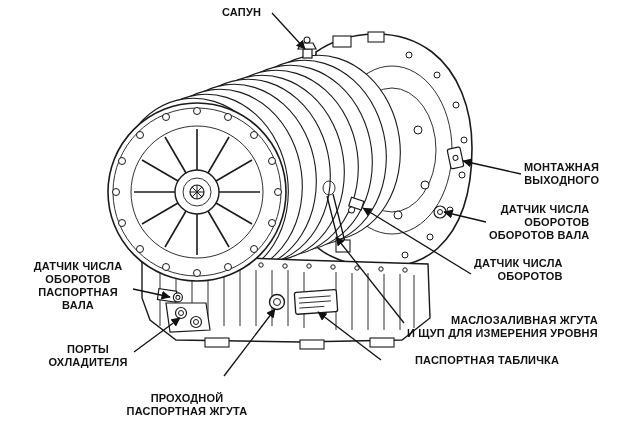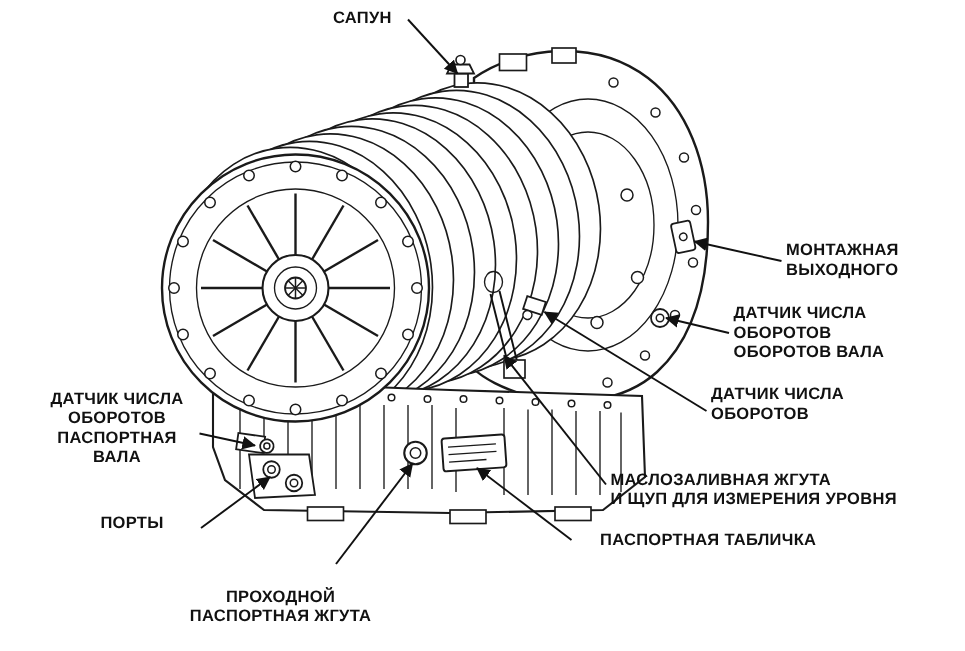--- a/index.html
+++ b/index.html
@@ -12,20 +12,21 @@
   }
   #illustration{position:absolute;left:0;top:0;}
   .label{
     position:absolute;
     font-size:11px;
     line-height:13px;
     font-weight:bold;
     color:#111111;
     letter-spacing:0.2px;
     white-space:nowrap;
+    text-align:right;
   }
   .label span{display:block;}
   .align-center{text-align:center;}
   .part{fill:#ffffff;stroke:#1a1a1a;}
   .thin{fill:none;stroke:#1a1a1a;stroke-width:0.9;}
   .fin{fill:#ffffff;stroke:#1a1a1a;stroke-width:1.1;}
   .bolt{fill:#ffffff;stroke:#1a1a1a;stroke-width:1;}
   .leader{stroke:#111111;stroke-width:1.3;fill:none;}
 </style>
 </head>
@@ -241,31 +242,32 @@
   <div class="label" style="left:474px;top:257px;">
     <span>ДАТЧИК ЧИСЛА</span>
     <span>ОБОРОТОВ</span>
   </div>
 
   <div class="label" style="left:407px;top:314px;">
     <span>МАСЛОЗАЛИВНАЯ ЖГУТА</span>
     <span>И ЩУП ДЛЯ ИЗМЕРЕНИЯ УРОВНЯ</span>
   </div>
 
-  <div class="label" style="left:384px;top:354px;padding-left:16px;">
+  <div class="label" style="left:399px;top:354px;padding-left:16px;">
     <span>ПАСПОРТНАЯ ТАБЛИЧКА</span>
   </div>
 
   <div class="label align-center" style="left:108px;top:392px;width:158px;">
     <span>ПРОХОДНОЙ</span>
     <span>ПАСПОРТНАЯ ЖГУТА</span>
   </div>
 
   <div class="label align-center" style="left:40px;top:343px;width:96px;">
     <span>ПОРТЫ</span>
+    <span>ОХЛАДИТЕЛЯ</span>
   </div>
 
   <div class="label align-center" style="left:24px;top:260px;width:108px;">
     <span>ДАТЧИК ЧИСЛА</span>
     <span>ОБОРОТОВ</span>
     <span>ПАСПОРТНАЯ</span>
     <span>ВАЛА</span>
   </div>
 
 </div>

